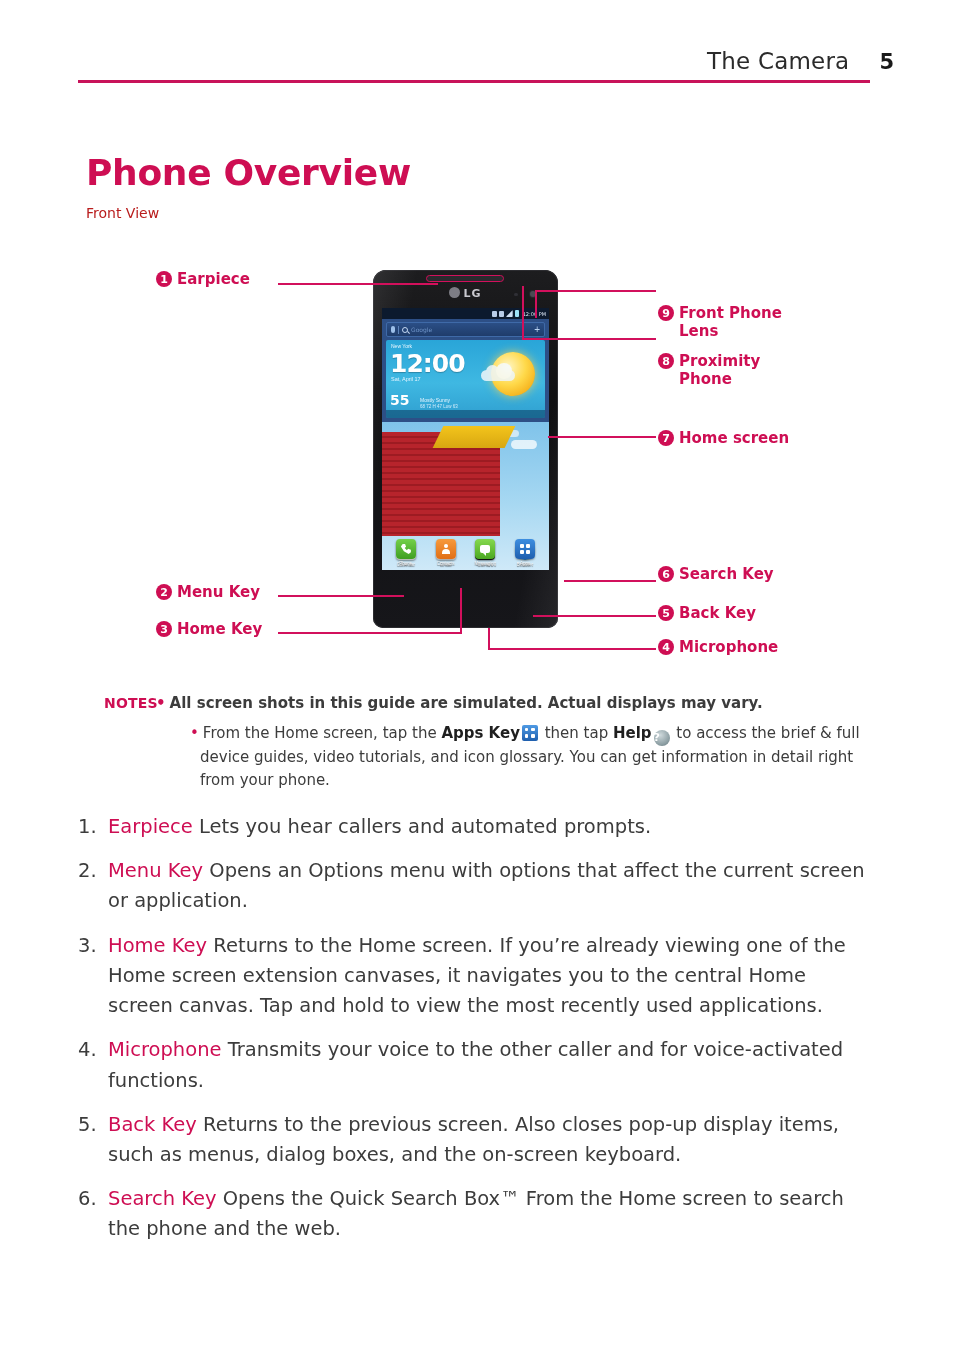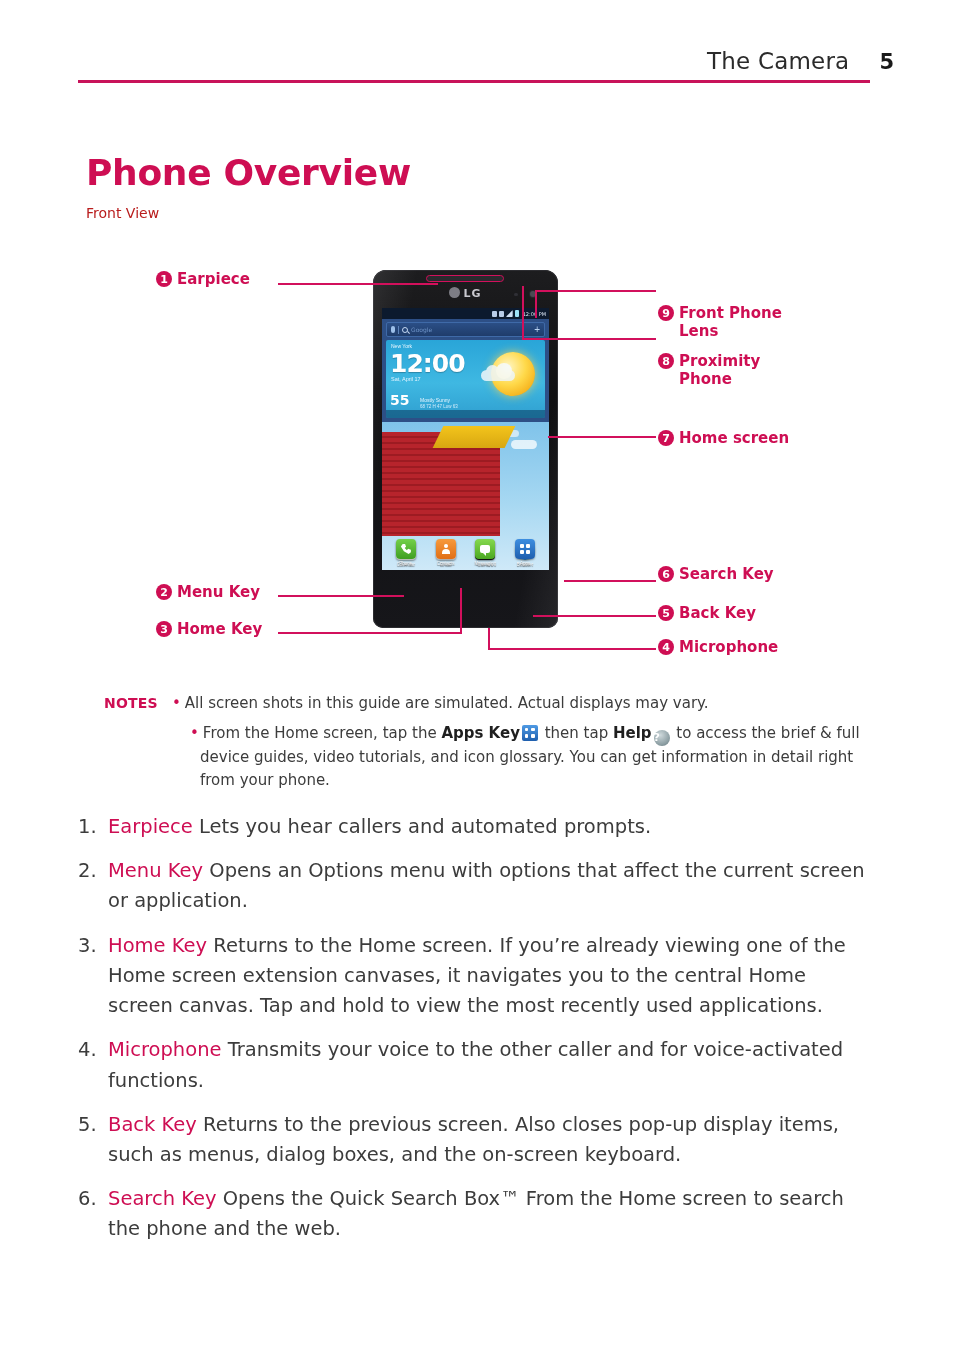--- a/index.html
+++ b/index.html
@@ -334,21 +334,21 @@
     letter-spacing: 0.2px;
     font-family: "DejaVu Sans", sans-serif;
   }
   .note-line {
     position: relative;
     color: #3c3c3c;
     font-size: 15px;
     line-height: 1.52;
     font-family: "DejaVu Sans", sans-serif;
   }
-  .note-1 { margin-left: 68px; }
+  .note-1 { margin-left: 52px; font-weight: bold; }
   .note-2 { margin-left: 86px; margin-top: 7px; text-indent: -10px; padding-left: 10px;}
   .bullet { color:#ce0e53; margin-right: 4px; }
   .nb { font-weight: 700; color:#1f1f1f;margin-top:48px; }
   .ico-inline {
     display: inline-block;
     width: 16px; height: 16px;
     vertical-align: -3px;
     margin: 0 2px;
     border-radius: 2px;
   }

